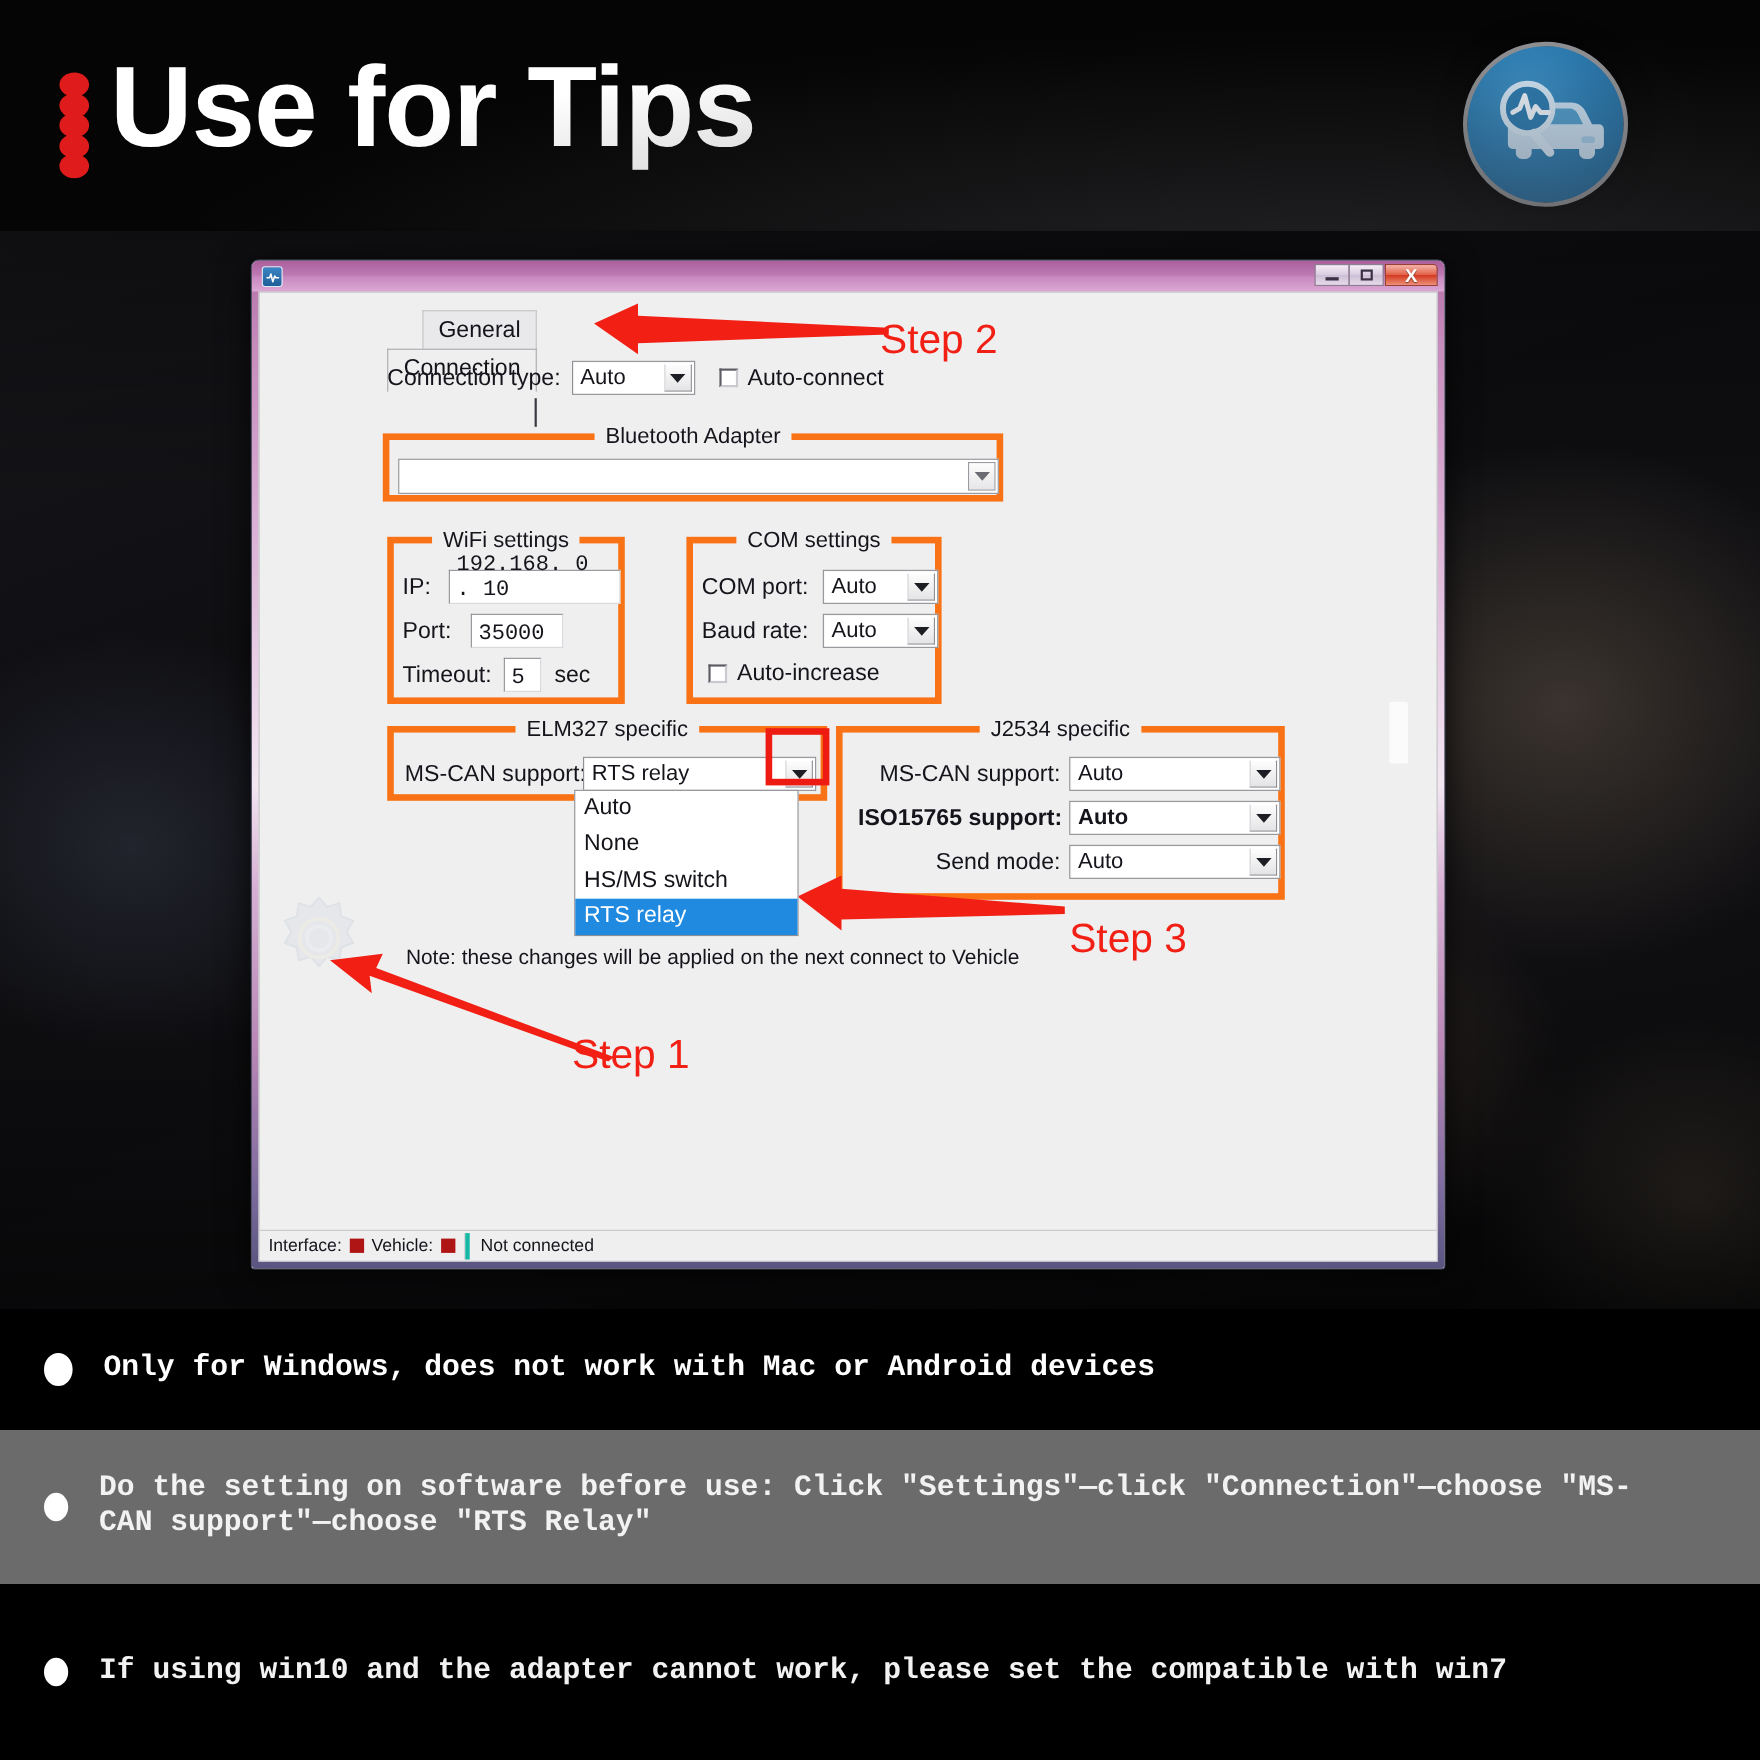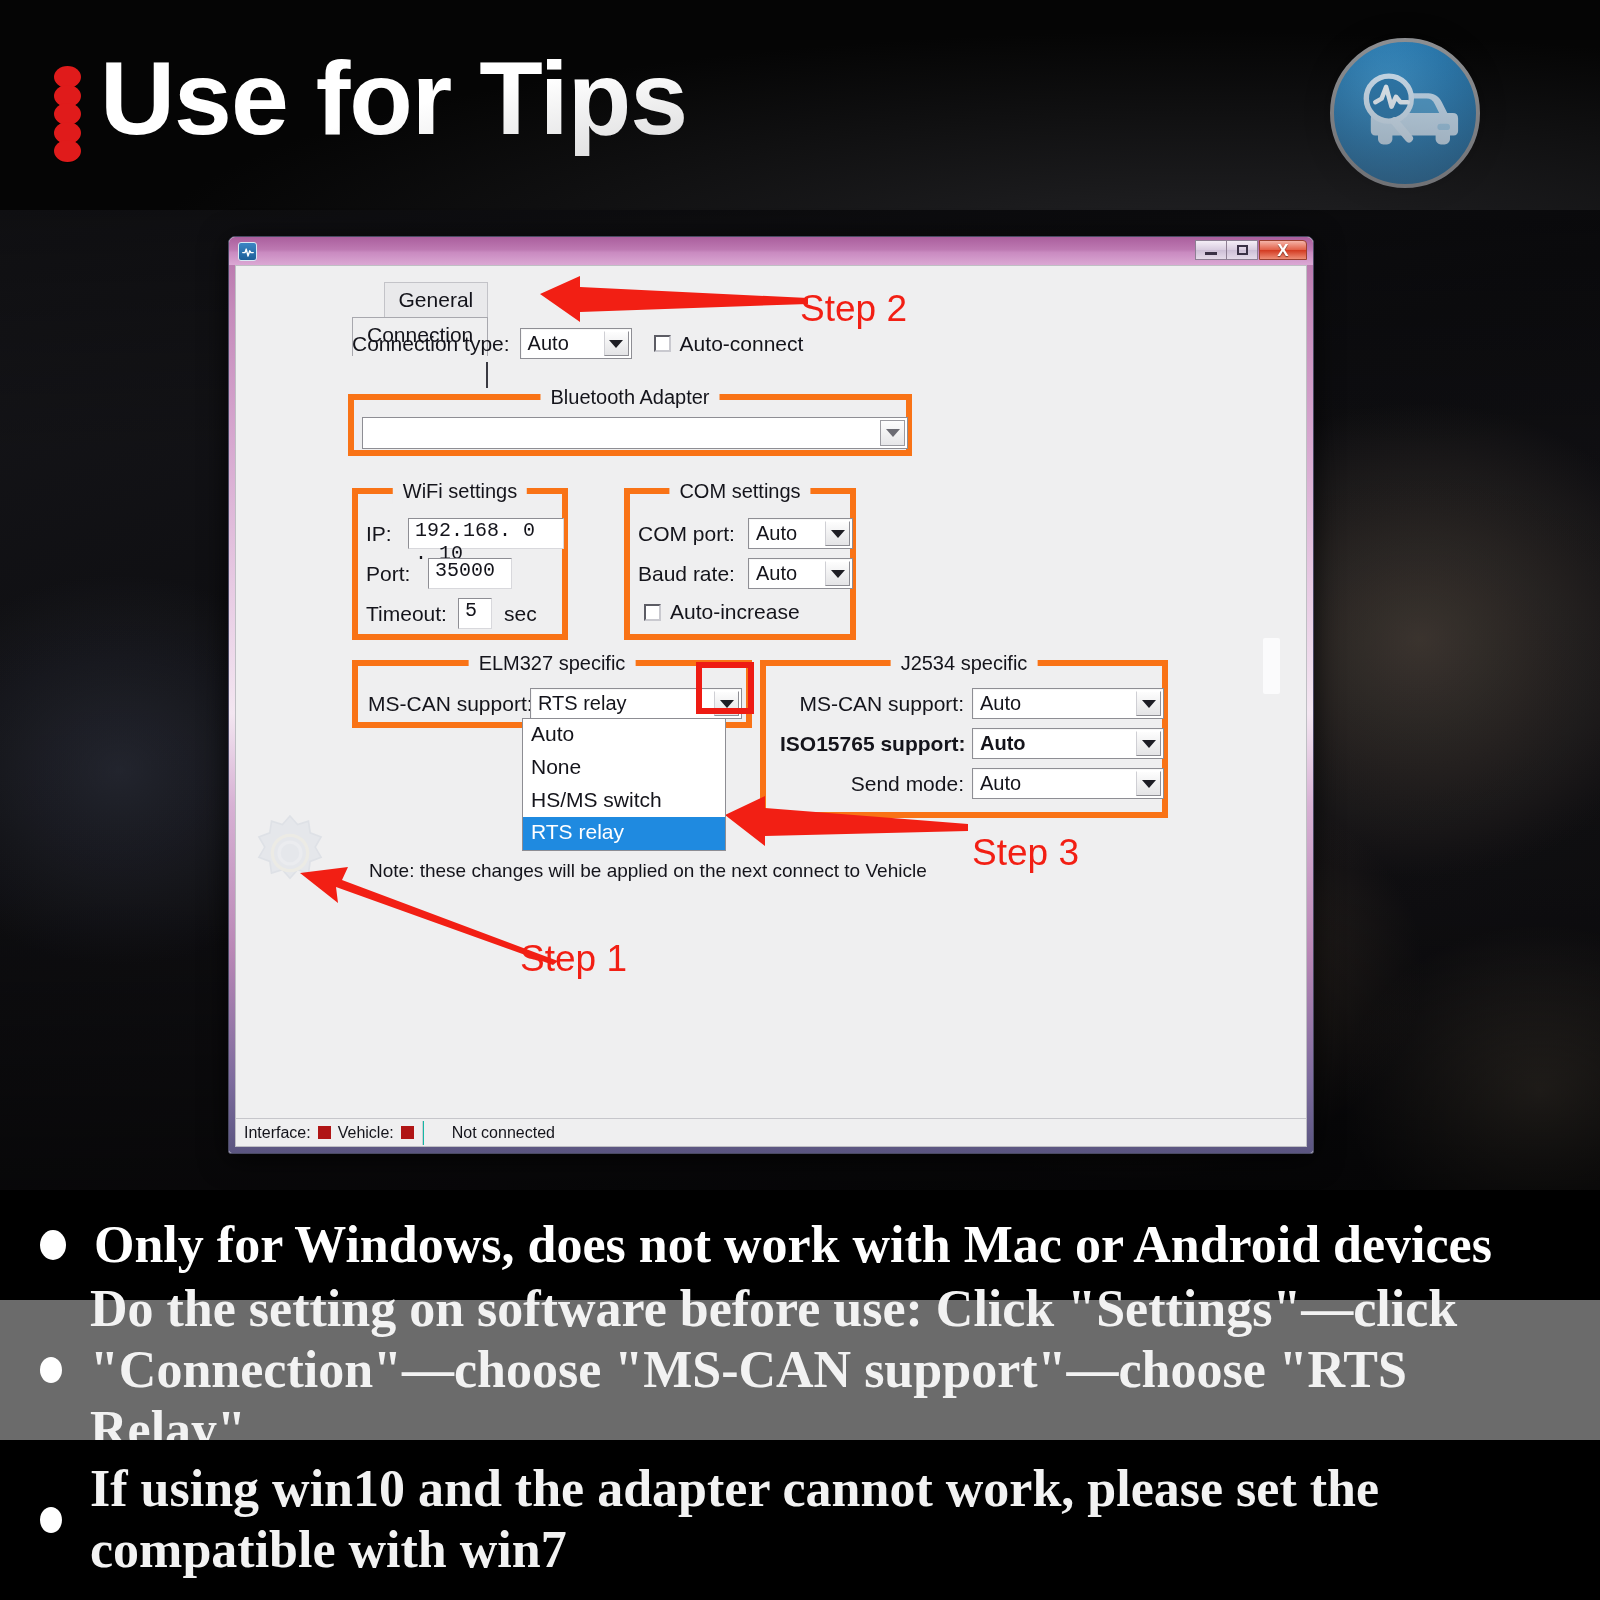--- a/index.html
+++ b/index.html
@@ -154,21 +154,21 @@
     display:flex;align-items:center;justify-content:center;
   }
   .combo .arrowbox::after{
     content:""; width:0;height:0;
     border-left:7px solid transparent;border-right:7px solid transparent;
     border-top:8px solid #1d1d24;
   }
   .textbox{
     background:#fff; border:1px solid #8e8e94;
     border-right-color:#d8d8dc; border-bottom-color:#d8d8dc;
-    height:31px; display:flex; align-items:flex-start;
+    height:31px; display:flex; align-items:flex-end;
     font-size:20px; color:#14141b; padding:0 6px;
     font-family:"Liberation Mono", monospace;
   }
   .chk{ display:flex; align-items:center; gap:9px; }
   .chk .box{
     width:17px;height:17px;border:2px solid #5c5c64;
     border-right-color:#c9c9cf;border-bottom-color:#c9c9cf;
     background:#fff;
   }
   .group{
@@ -228,21 +228,21 @@
   
   #statusbar{
     position:absolute; left:0; right:0; bottom:0; height:28px;
     border-top:1px solid #c6c6cb;
     display:flex; align-items:center;
     font-size:16px; color:#14141b;
     background:#efeff0;
   }
   #statusbar .seg{display:flex;align-items:center;gap:7px;padding:0 8px;height:24px;
      border-right:1px solid #cdcdd2;}
-  #statusbar .seg:last-child{border-right:none;flex:1;border-left:1px solid #14b8a6;padding-left:28px}
+  #statusbar .seg:last-child{border-right:none;flex:1;border-left:4px solid #14b8a6;padding-left:10px}
   .led{width:13px;height:13px;background:#b01515;display:inline-block}
 
   
   #edge-box{
     position:absolute; right:26px; top:372px; width:17px; height:56px;
     background:#fbfbfc; border-radius:2px;
   }
 
   
   .anno{ position:absolute; color:#f21f14; font-size:37px; font-family:"Liberation Sans",sans-serif; }
@@ -259,22 +259,22 @@
   
   .bullets{ position:absolute; left:0; width:1600px; }
   #sec1{ top:1190px; height:110px; background:#000; }
   #sec2{ top:1300px; height:140px; background:#6b6b6b; }
   #sec3{ top:1440px; height:160px; background:#000; }
   .brow{ display:flex; align-items:center; height:100%; padding:0 40px; }
   .bdot{
     width:26px;height:30px;border-radius:50%;background:#fff;flex:0 0 auto;margin-right:28px;
   }
   .btext{
-    color:#f2f2f2; font-size:52px; font-weight:bold; line-height:1.17;
-    font-family:Liberation Serif, serif;
+    color:#f2f2f2; font-size:27px; font-weight:bold; line-height:1.17;
+    font-family:Liberation Mono, monospace;
   }
   #sec1 .btext{ color:#ffffff; }
   #sec2 .bdot{ width:22px;height:26px; }
   #sec3 .bdot{ width:22px;height:26px; }
 </style>
 </head>
 <body>
 
 <div id="header">
   <div id="hdr-dots">

